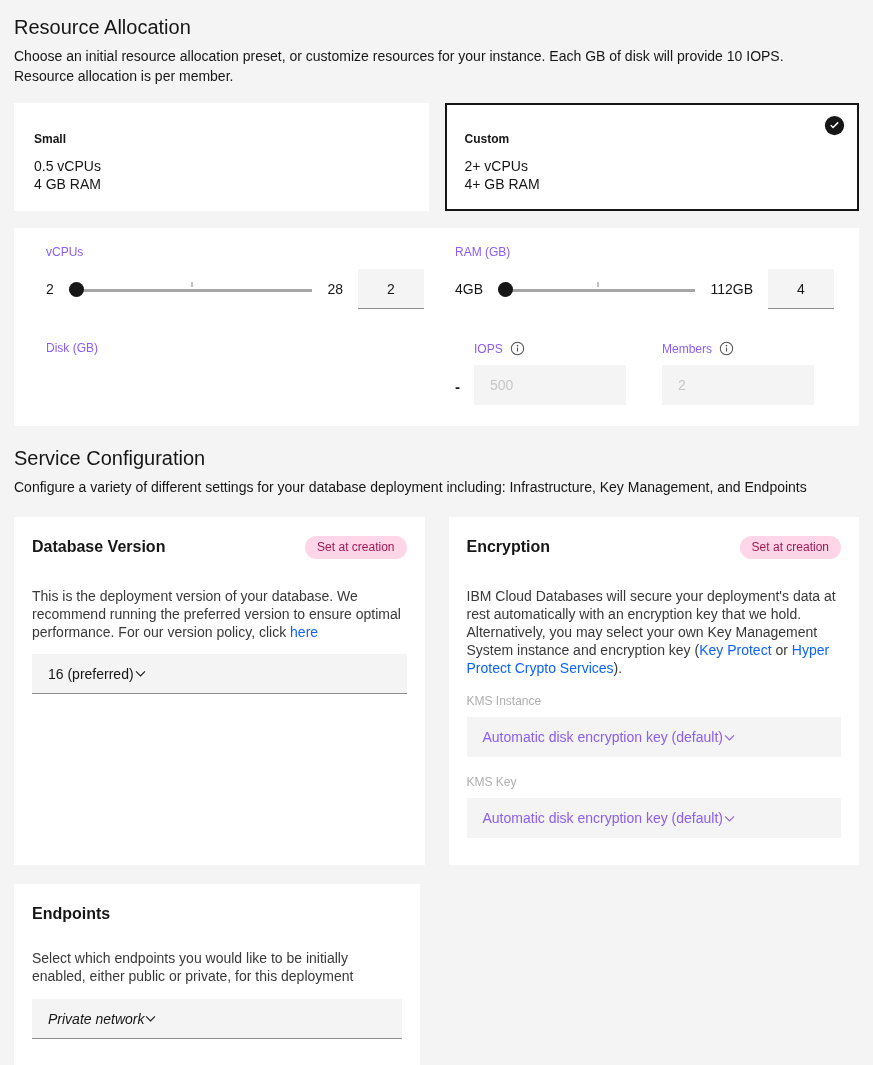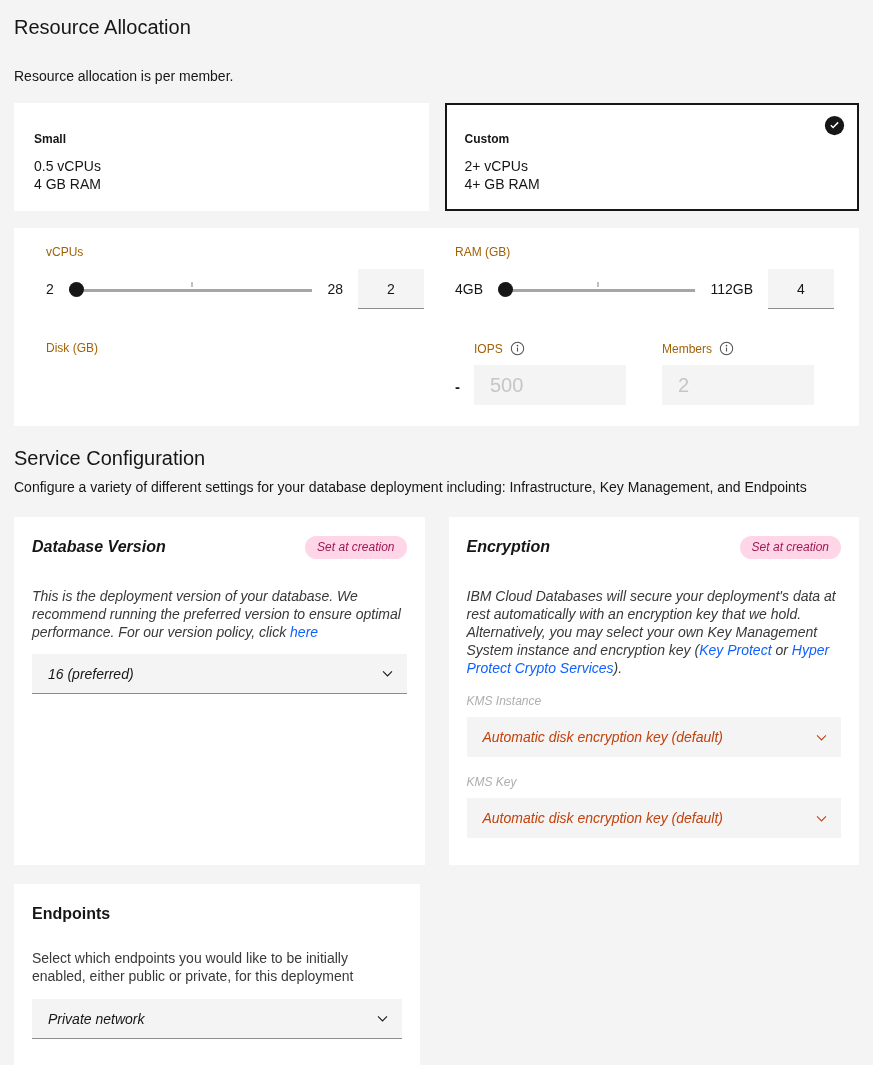--- a/index.html
+++ b/index.html
@@ -24,84 +24,84 @@
   .preset-spec { font-size: 14px; line-height: 18px; color: #161616; }
   .check-badge { position: absolute; top: 10px; right: 12px; width: 21px; height: 21px; }
 
   
   .slider-panel {
     background: #ffffff; margin-top: 17px; height: 198px;
     padding: 17px 25px 0 32px;
     display: grid; grid-template-columns: 378px 1fr; column-gap: 31px; row-gap: 32px;
     align-content: start;
   }
-  .field-label { font-size: 12px; color: #a16207; margin-bottom: 10px; }
+  .field-label { font-size: 12px; color: #8b5cf6; margin-bottom: 10px; }
   .label-row { display: flex; align-items: center; gap: 7px; margin-bottom: 9px; }
   .label-row .field-label { margin-bottom: 0; }
   .slider-row { display: flex; align-items: center; height: 40px; }
   .range-label { font-size: 14px; color: #161616; white-space: nowrap; }
   .track-wrap { flex: 1; position: relative; height: 17px; margin: 0 15px; cursor: pointer; }
   .track { position: absolute; left: 0; right: 0; top: 8px; height: 3px; background: #a6a6a6; }
   .tick { position: absolute; left: 50%; top: 1px; width: 2px; height: 5px; background: #c1c1c1; }
   .handle { position: absolute; left: 0; top: 1px; width: 15px; height: 15px; border-radius: 50%; background: #161616; cursor: grab; }
   .num-input {
     width: 66px; height: 40px; margin-left: 15px; flex: none;
     background: #f4f4f4; border: none; border-bottom: 1px solid #8d8d8d;
     text-align: center; font-size: 14px; color: #161616;
     font-family: "Liberation Sans", "DejaVu Sans", sans-serif;
   }
   .io-row { display: flex; align-items: flex-end; }
   .dash { align-self: flex-end; padding-bottom: 10px; width: 12px; font-size: 15px; font-weight: 700; color: #161616; }
   .io-group { width: 152px; margin-left: 7px; }
   .io-group + .io-group { margin-left: 36px; }
   .disabled-field {
     width: 152px; height: 40px; background: #f4f4f4; border: none;
-    color: #c6c6c6; font-size: 20px; padding-left: 16px;
+    color: #c6c6c6; font-size: 14px; padding-left: 16px;
     font-family: "Liberation Sans", "DejaVu Sans", sans-serif;
   }
   .info-icon { width: 15px; height: 15px; display: inline-block; cursor: pointer; }
 
   
   .svc-section { margin-top: 21px; }
-  .config-grid { display: grid; grid-template-columns: 1fr 1fr; column-gap: 24px; margin-top: 20px; font-style: italic; }
+  .config-grid { display: grid; grid-template-columns: 1fr 1fr; column-gap: 24px; margin-top: 20px; }
   .config-card { background: #ffffff; height: 348px; padding: 19px 18px 0 18px; }
   .card-head { display: flex; justify-content: space-between; align-items: flex-start; }
   .card-title { font-size: 16px; font-weight: 700; color: #161616; padding-top: 2px; }
   .badge {
     background: #ffd6e8; color: #9f1853; font-size: 12px;
     height: 23px; line-height: 23px; padding: 0 12px; border-radius: 12px; white-space: nowrap;
   }
   .card-desc { margin-top: 28px; font-size: 14px; line-height: 18px; color: #393939; }
   .inline-link { color: #0f62fe; text-decoration: none; cursor: pointer; }
   .dropdown {
     margin-top: 13px; height: 40px; background: #f4f4f4;
     border-bottom: 1px solid #8d8d8d;
-    display: flex; align-items: center; justify-content: space-between;
+    display: flex; align-items: center; 
     padding: 0 13px 0 16px; cursor: pointer; color: #161616;
   }
   .dropdown .val { font-size: 14px; }
-  .dropdown.disabled { border-bottom: none; color: #c2410c; cursor: default; }
+  .dropdown.disabled { border-bottom: none; color: #8b5cf6; cursor: default; }
   .chevron { width: 13px; height: 13px; flex: none; }
   .kms-label { font-size: 12px; color: #aeaeae; margin-top: 17px; }
   .kms-label + .dropdown { margin-top: 9px; }
   .kms-label.second { margin-top: 18px; }
 
   .endpoints-card { background: #ffffff; width: 406px; height: 183px; margin-top: 19px; padding: 19px 18px 0 18px; }
   .endpoints-card .card-desc { margin-top: 26px; }
   .endpoints-card .dropdown { margin-top: 14px; font-style: italic; }
 </style>
 </head>
 <body>
 
 <div class="page">
 
   <div>
     <div class="section-title">Resource Allocation</div>
     <div class="section-desc">
-      <br>
+      <span>Choose an initial resource allocation preset, or customize resources for your instance. Each GB of disk will provide 10 IOPS.</span><br>
       <span>Resource allocation is per member.</span>
     </div>
 
     <div class="presets">
       <div class="preset-card">
         <div class="preset-title">Small</div>
         <div class="preset-spec">0.5 vCPUs</div>
         <div class="preset-spec">4 GB RAM</div>
       </div>
       <div class="preset-card selected">

